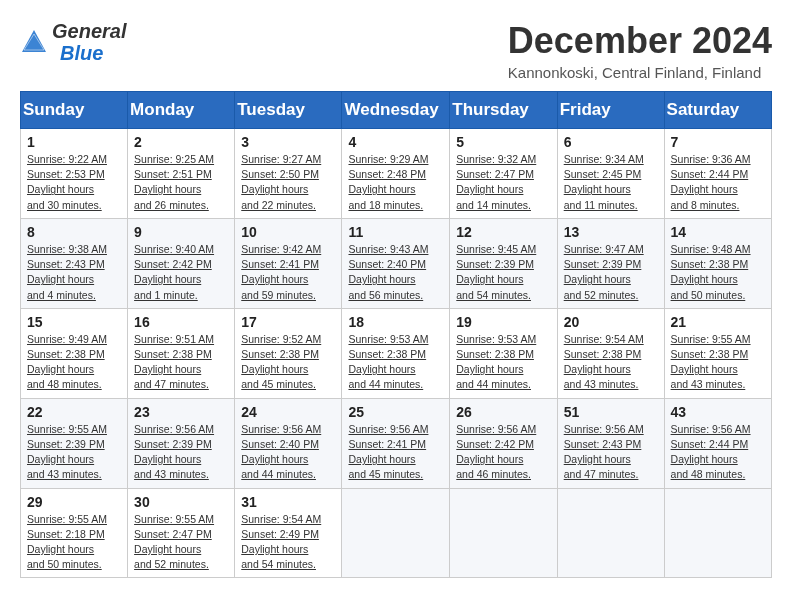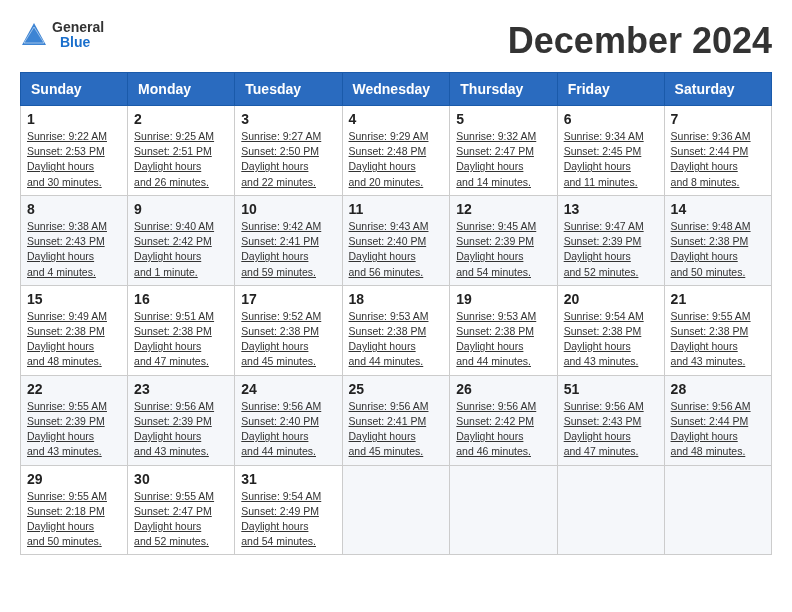--- a/index.html
+++ b/index.html
@@ -15,23 +15,24 @@
       justify-content: space-between;
       align-items: flex-start;
       margin-bottom: 10px;
     }
     .logo {
       display: flex;
       align-items: center;
       gap: 4px;
     }
     .logo-text {
-      font-size: 14px;
+      font-size: 20px;
       font-weight: bold;
       line-height: 1.1;
+      font-style: italic;
     }
     .logo-general { color: #333; }
     .logo-blue { color: #1a6fcc; margin-left: 8px; }
     .logo-icon {
       width: 28px;
       height: 28px;
     }
     .title-block {
       text-align: left;
     }
@@ -46,23 +47,23 @@
       margin-top: 2px;
     }
     .calendar-table {
       width: 100%;
       border-collapse: collapse;
       font-size: 11px;
     }
     .calendar-table thead th {
       background-color: #2a6bbf;
       color: white;
-      padding: 8px 10px;
+      padding: 8px 2px;
       text-align: left;
-      font-size: 14px;
+      font-size: 17px;
       font-weight: bold;
       border: 1px solid #1a5aaa;
     }
     .calendar-table tbody td {
       border: 1px solid #ccc;
       vertical-align: top;
       padding: 5px 6px;
       height: 85px;
       width: 108px;
       background: #fff;
@@ -96,20 +97,21 @@
       <polygon points="14,2 26,24 2,24" fill="#1a6fcc" opacity="0.85"></polygon>
       <polygon points="14,6 24,22 4,22" fill="none" stroke="white" stroke-width="0.5"></polygon>
     </svg>
     <div class="logo-text">
       <span class="logo-general">General</span><br>
       <span class="logo-blue">Blue</span>
     </div>
   </div>
   <div class="title-block">
     <div class="month-title">December 2024</div>
+    <div class="location-title">Kannonkoski, Central Finland, Finland</div>
   </div>
 </div>
 
 <table class="calendar-table">
   <thead>
     <tr>
     <th>Sunday</th>
         <th>Monday</th>
         <th>Tuesday</th>
         <th>Wednesday</th>
@@ -127,21 +129,21 @@
         <td>
           <span class="day-number">2</span>
           <div class="day-detail"><span>Sunrise: 9:25 AM</span><br><span>Sunset: 2:51 PM</span><br><span>Daylight hours</span><br><span>and 26 minutes.</span></div>
         </td>
         <td>
           <span class="day-number">3</span>
           <div class="day-detail"><span>Sunrise: 9:27 AM</span><br><span>Sunset: 2:50 PM</span><br><span>Daylight hours</span><br><span>and 22 minutes.</span></div>
         </td>
         <td>
           <span class="day-number">4</span>
-          <div class="day-detail"><span>Sunrise: 9:29 AM</span><br><span>Sunset: 2:48 PM</span><br><span>Daylight hours</span><br><span>and 20 minutes.</span></div>
+          <div class="day-detail"><span>Sunrise: 9:29 AM</span><br><span>Sunset: 2:48 PM</span><br><span>Daylight hours</span><br><span>and 18 minutes.</span></div>
         </td>
         <td>
           <span class="day-number">5</span>
           <div class="day-detail"><span>Sunrise: 9:32 AM</span><br><span>Sunset: 2:47 PM</span><br><span>Daylight hours</span><br><span>and 14 minutes.</span></div>
         </td>
         <td>
           <span class="day-number">6</span>
           <div class="day-detail"><span>Sunrise: 9:34 AM</span><br><span>Sunset: 2:45 PM</span><br><span>Daylight hours</span><br><span>and 11 minutes.</span></div>
         </td>
         <td>
@@ -228,21 +230,21 @@
         </td>
         <td>
           <span class="day-number">26</span>
           <div class="day-detail"><span>Sunrise: 9:56 AM</span><br><span>Sunset: 2:42 PM</span><br><span>Daylight hours</span><br><span>and 46 minutes.</span></div>
         </td>
         <td>
           <span class="day-number">51</span>
           <div class="day-detail"><span>Sunrise: 9:56 AM</span><br><span>Sunset: 2:43 PM</span><br><span>Daylight hours</span><br><span>and 47 minutes.</span></div>
         </td>
         <td>
-          <span class="day-number">28</span>
+          <span class="day-number">43</span>
           <div class="day-detail"><span>Sunrise: 9:56 AM</span><br><span>Sunset: 2:44 PM</span><br><span>Daylight hours</span><br><span>and 48 minutes.</span></div>
         </td>
       </tr>
       <tr>
         <td>
           <span class="day-number">29</span>
           <div class="day-detail"><span>Sunrise: 9:55 AM</span><br><span>Sunset: 2:18 PM</span><br><span>Daylight hours</span><br><span>and 50 minutes.</span></div>
         </td>
         <td>
           <span class="day-number">30</span>

